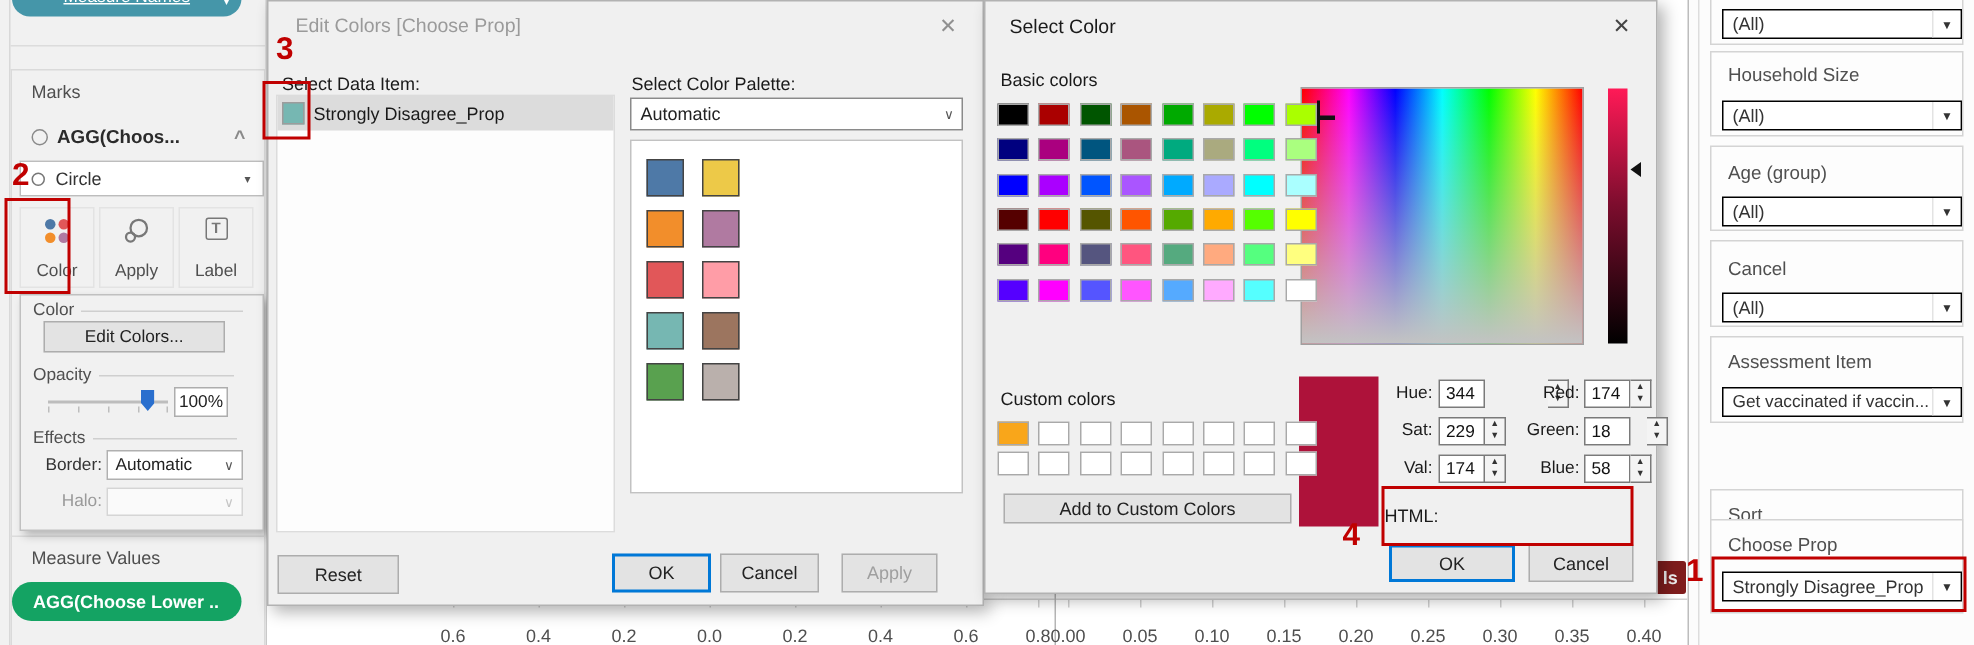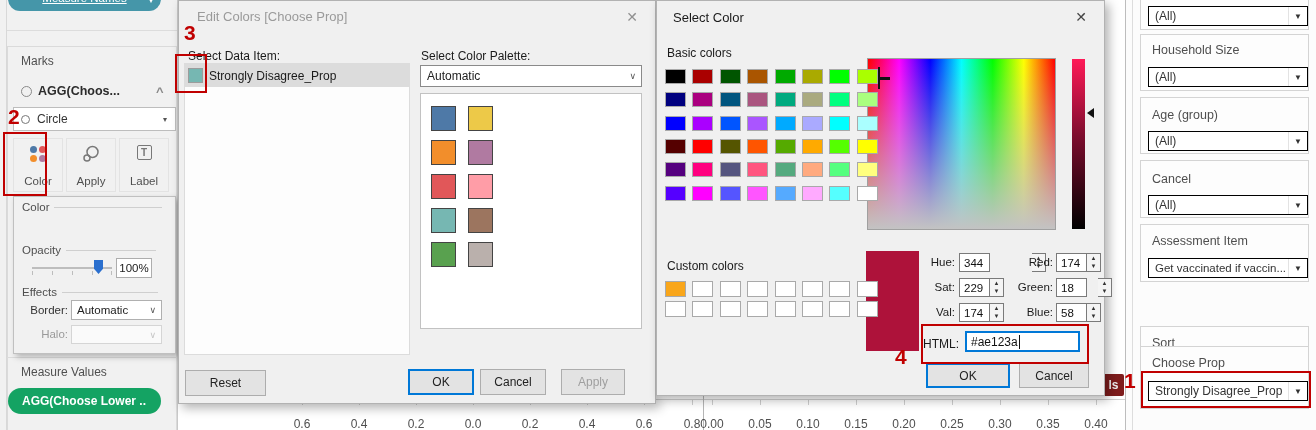--- a/index.html
+++ b/index.html
@@ -138,20 +138,21 @@
     </div>
     <div class="abs mk-btn" style="left:119px; top:138px; width:50px; height:54px;">
       <span class="label-icon-box">T</span>
       <span class="lbl">Label</span>
     </div>
 
     <div class="abs" id="color-popup">
       <div class="sec" style="left:8px; top:4px; --w:108px;">
           <span>Color</span>
         </div>
+      <div class="abs win-btn" style="left:15px; top:17px; width:121px; height:21px;">Edit Colors...</div>
       <div class="sec" style="left:8px; top:47px; --w:90px;">
           <span>Opacity</span>
         </div>
       <div class="abs slider-track" style="left:18px; top:70px; width:80px; height:2px;"></div>
       <div class="slider-tick" style="left:18px; top:74px;"></div>
       <div class="slider-tick" style="left:38px; top:74px;"></div>
       <div class="slider-tick" style="left:58px; top:74px;"></div>
       <div class="slider-tick" style="left:78px; top:74px;"></div>
       <div class="slider-tick" style="left:97px; top:74px;"></div>
       <div class="abs slider-handle" style="left:80px; top:63px; width:9px; height:14px;"></div>
@@ -215,20 +216,21 @@
   <div class="abs dlg" id="select-color-dlg">
     <div class="abs dlg-title" style="left:16px; top:9px; color:#1a1a1a;">Select Color</div>
     <div class="abs dlg-close" style="right:10px; top:5px; color:#444;">✕</div>
 
     <div class="abs dlg-label" style="left:10px; top:45px;">Basic colors</div>
     <div></div>
 
 
     <div class="abs dlg-label" style="left:10px; top:258px;">Custom colors</div>
     <div></div>
+    <div class="abs win-btn" style="left:12px; top:328px; width:192px; height:20px; font-size:12px;">Add to Custom Colors</div>
 
     <div class="abs" id="gradient-sq">
       <div class="cross-bar" style="left:0px; top:18px; width:22px; height:2.5px;"></div>
       <div class="cross-bar" style="left:9.5px; top:8px; width:2.5px; height:22px;"></div>
     </div>
     <div class="abs" id="value-bar"></div>
     <div class="abs" id="value-arrow"></div>
 
     <div class="abs" id="preview-swatch" style="left: 209px; top: 250px; width: 53px; height: 100px; background: rgb(174, 18, 58);"></div>
 
@@ -276,24 +278,20 @@
     <div class="spin-label" style="left:352px; top:305px; width:44px;">Blue:</div>
     <div class="spin" style="left:399px; top:302px;">
       <span class="spin-val">58</span>
       <span class="spin-arrows">
           <span>▲</span>
           <span>▼</span>
         </span>
     </div>
 
     <div class="abs dlg-label" style="left:266px; top:336px;">HTML:</div>
-    <div class="abs" id="html-input" style="left:308px; top:330px; width:115px; height:21px;">
-      <span>#ae123a</span>
-        <span class="caret-bar"></span>
-    </div>
 
     <div class="abs win-btn btn-default" style="left:269px; top:362px; width:84px; height:25px; font-size:12px;">OK</div>
     <div class="abs win-btn" style="left:362px; top:362px; width:70px; height:25px; font-size:12px;">Cancel</div>
   <div class="bswatch" style="left: 8px; top: 68px; background: rgb(0, 0, 0);"></div>
       <div class="bswatch" style="left: 35.4px; top: 68px; background: rgb(170, 0, 0);"></div>
       <div class="bswatch" style="left: 62.8px; top: 68px; background: rgb(0, 85, 0);"></div>
       <div class="bswatch" style="left: 90.2px; top: 68px; background: rgb(170, 85, 0);"></div>
       <div class="bswatch" style="left: 117.6px; top: 68px; background: rgb(0, 170, 0);"></div>
       <div class="bswatch" style="left: 145px; top: 68px; background: rgb(170, 170, 0);"></div>
       <div class="bswatch" style="left: 172.4px; top: 68px; background: rgb(0, 255, 0);"></div>

